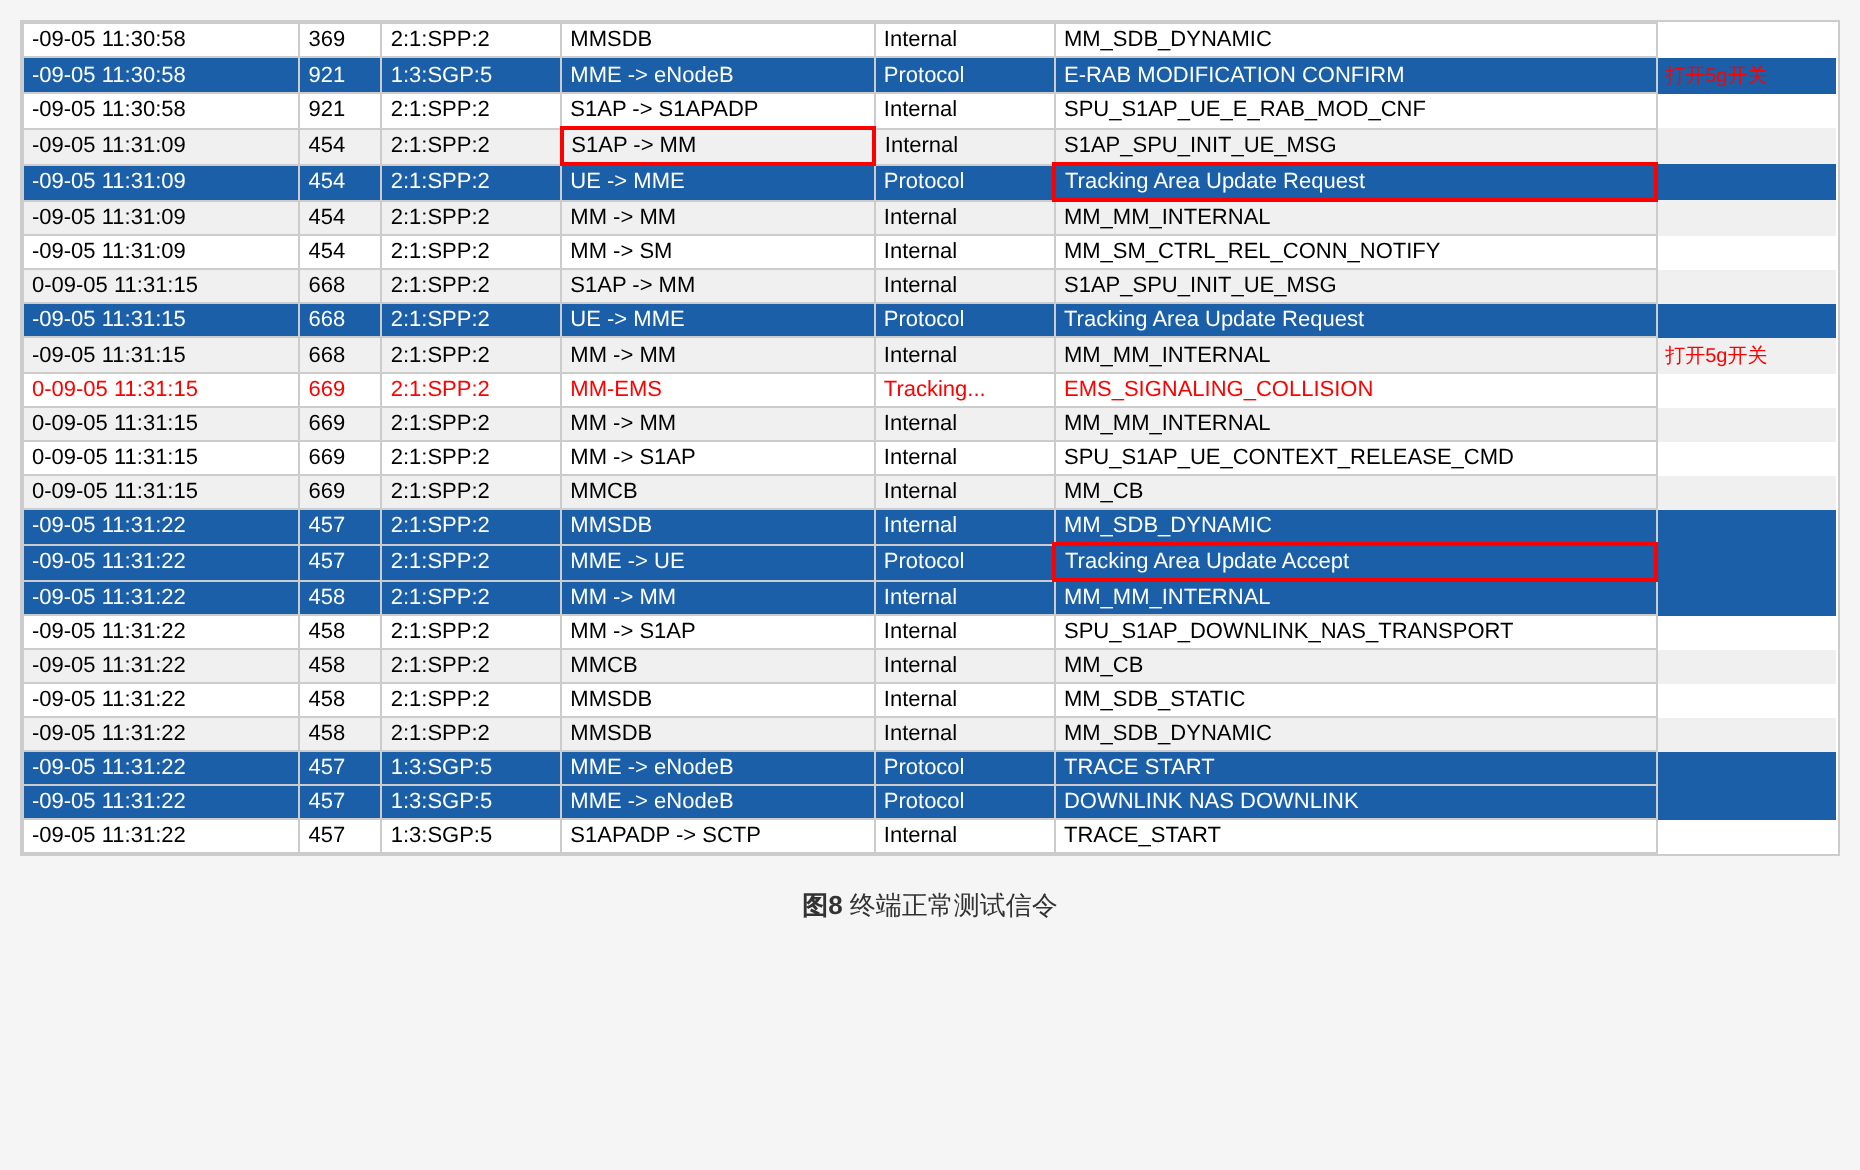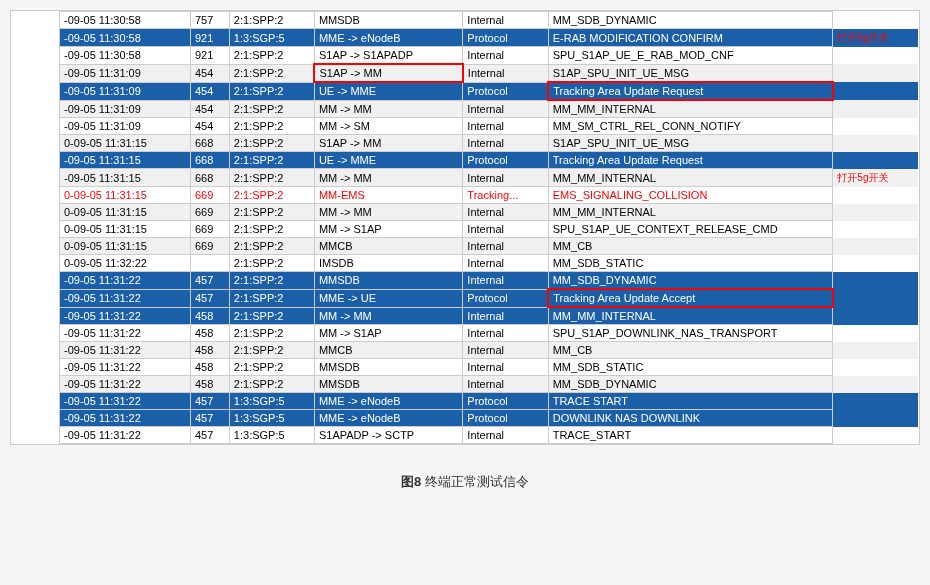--- a/index.html
+++ b/index.html
@@ -11,21 +11,20 @@
       display: flex;
       flex-direction: column;
       align-items: center;
       padding: 10px 10px 20px 10px;
     }
     .table-container {
       width: 100%;
       overflow: hidden;
       border: 1px solid #ccc;
       background: white;
-      padding-left: 48px;
     }
     table {
       width: 100%;
       border-collapse: collapse;
       font-size: 11px;
     }
     td {
       border: 1px solid #ccc;
       padding: 2px 4px;
       white-space: nowrap;
@@ -45,38 +44,38 @@
     }
     tr.row-striped {
       background: #f0f0f0;
     }
     .annotation {
       color: red;
       font-size: 10px;
       font-weight: normal;
     }
     .caption {
-      margin-top: 28px;
+      margin-top: 16px;
       font-size: 13px;
       color: #333;
       text-align: right;
     }
     .caption-num {
       font-weight: bold;
     }
   </style>
 </head>
 <body>
 
 <div class="table-container">
   <table>
     <tbody id="table-body">
     <tr class="row-normal">
           <td>-09-05 11:30:58</td>
-          <td>757</td>
+          <td>369</td>
           <td>2:1:SPP:2</td>
           <td>MMSDB</td>
           <td>Internal</td>
           <td>MM_SDB_DYNAMIC</td>
           <td style="border: none; background: transparent;"></td>
         </tr>
         <tr class="row-blue">
           <td>-09-05 11:30:58</td>
           <td>921</td>
           <td>1:3:SGP:5</td>
@@ -184,29 +183,20 @@
           <td>SPU_S1AP_UE_CONTEXT_RELEASE_CMD</td>
           <td style="border: none; background: transparent;"></td>
         </tr>
         <tr class="row-striped">
           <td>0-09-05 11:31:15</td>
           <td>669</td>
           <td>2:1:SPP:2</td>
           <td>MMCB</td>
           <td>Internal</td>
           <td>MM_CB</td>
-          <td style="border: none; background: transparent;"></td>
-        </tr>
-        <tr class="row-normal">
-          <td>0-09-05 11:32:22</td>
-          <td></td>
-          <td>2:1:SPP:2</td>
-          <td>IMSDB</td>
-          <td>Internal</td>
-          <td>MM_SDB_STATIC</td>
           <td style="border: none; background: transparent;"></td>
         </tr>
         <tr class="row-blue">
           <td>-09-05 11:31:22</td>
           <td>457</td>
           <td>2:1:SPP:2</td>
           <td>MMSDB</td>
           <td>Internal</td>
           <td>MM_SDB_DYNAMIC</td>
           <td style="border: none; background: transparent;"></td>

